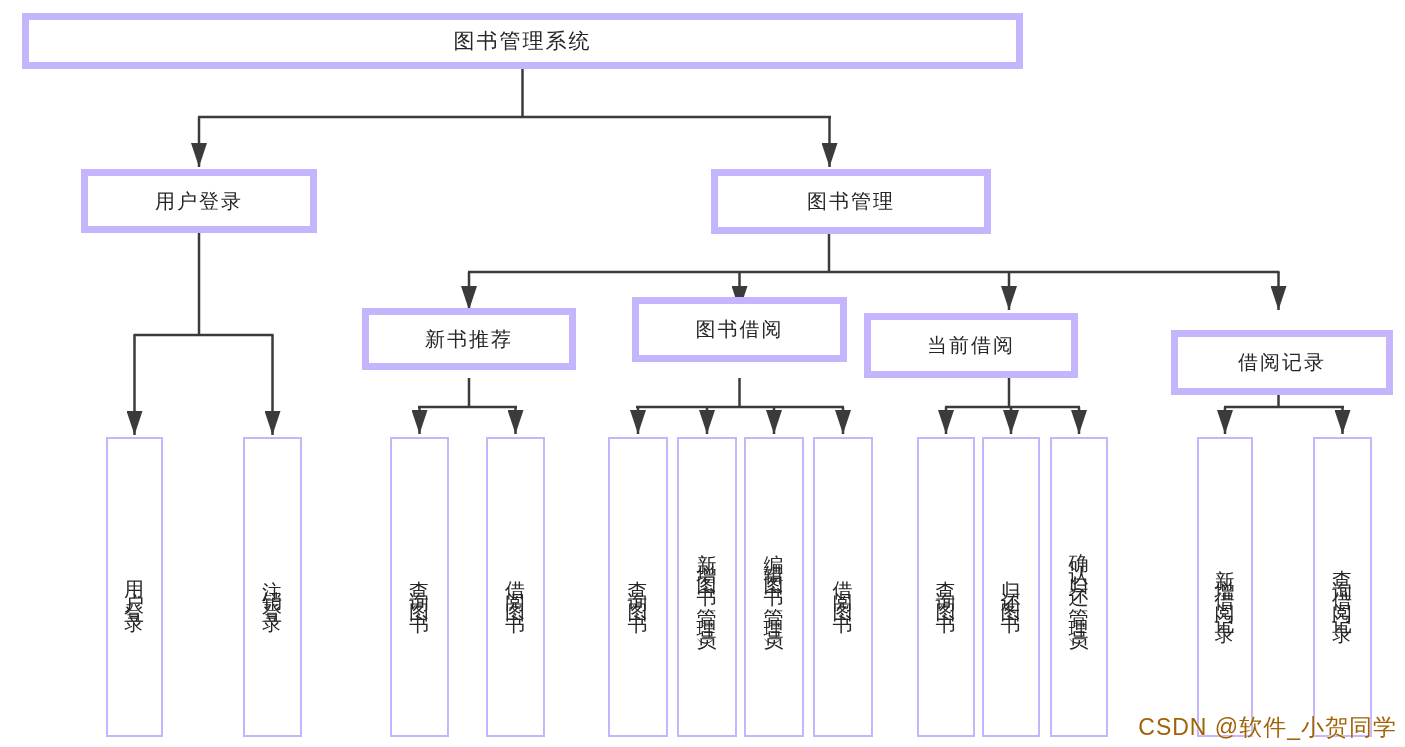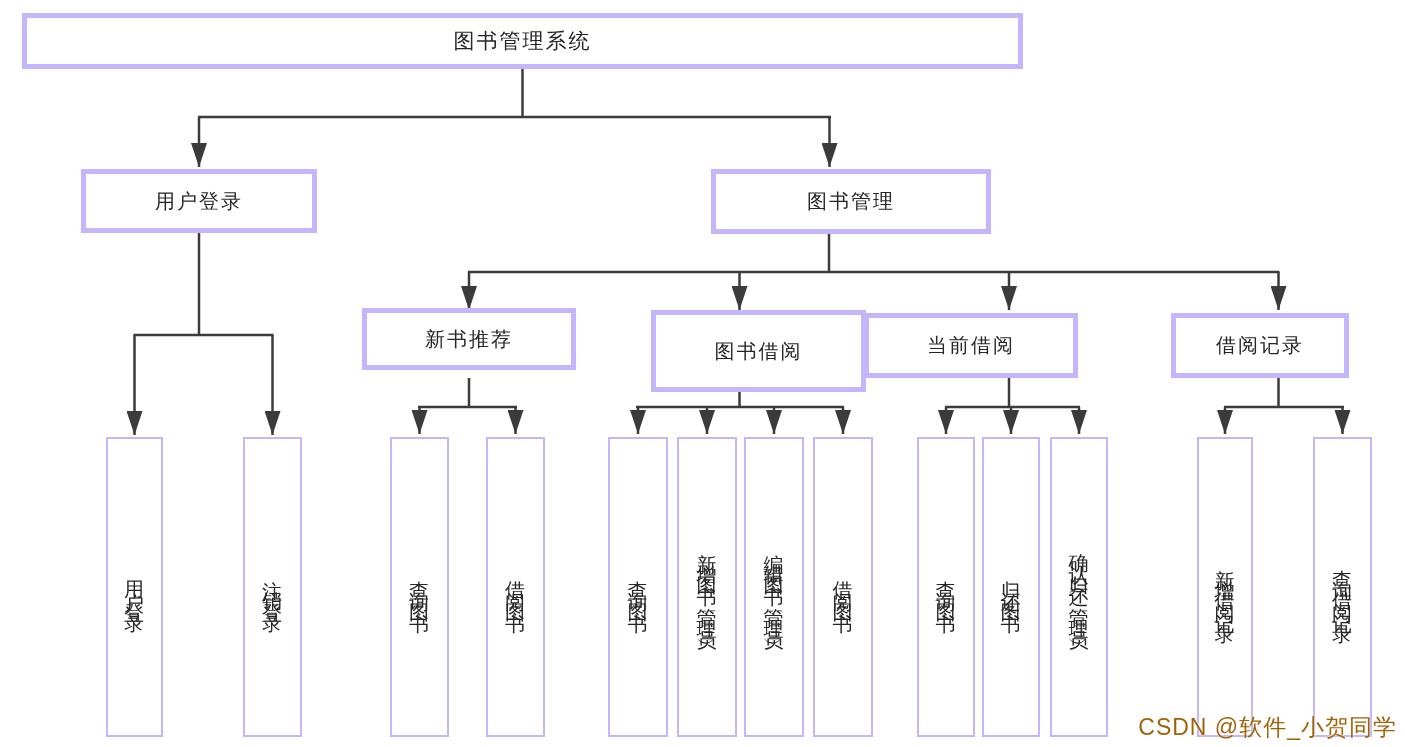--- a/index.html
+++ b/index.html
@@ -15,21 +15,21 @@
   .connectors {
     position: absolute;
     left: 0; top: 0;
     width: 1405px; height: 747px;
   }
   .connectors line { stroke: #3b3b3b; stroke-width: 2.5; }
   .box {
     position: absolute;
     box-sizing: border-box;
     background: #ffffff;
-    border: 5px solid #c4b5fd;
+    border: 7px solid #c4b5fd;
     display: flex;
     align-items: center;
     justify-content: center;
     font-size: 20px;
     letter-spacing: 2px;
     white-space: nowrap;
   }
   .box.title { font-size: 21px; }
   .leaf {
     border-width: 2.5px;
@@ -106,23 +106,23 @@
     <line x1="1225" y1="407" x2="1225" y2="434" marker-end="url(#ah)"></line>
     <line x1="1342.5" y1="407" x2="1342.5" y2="434" marker-end="url(#ah)"></line>
   </svg>
 
   <div class="box title" style="left:22px; top:13px; width:1001px; height:56px;">图书管理系统</div>
 
   <div class="box" style="left:81px; top:169px; width:236px; height:64px;">用户登录</div>
   <div class="box" style="left:711px; top:169px; width:280px; height:65px;">图书管理</div>
 
   <div class="box" style="left:362px; top:308px; width:214px; height:62px;">新书推荐</div>
-  <div class="box" style="left:632px; top:310px; width:215px; height:82px;margin-left:19px;">图书借阅</div>
+  <div class="box" style="left:632px; top:297px; width:215px; height:65px;">图书借阅</div>
   <div class="box" style="left:864px; top:313px; width:214px; height:65px;">当前借阅</div>
-  <div class="box" style="left:1171px; top:313px; width:178px; height:65px;">借阅记录</div>
+  <div class="box" style="left:1171px; top:330px; width:222px; height:65px;">借阅记录</div>
 
   <div class="box leaf" style="left:106px; width:57px;">
     <span class="vtext">用户登录</span>
   </div>
   <div class="box leaf" style="left:243px; width:59px;">
     <span class="vtext">注销登录</span>
   </div>
 
   <div class="box leaf" style="left:390px; width:59px;">
     <span class="vtext">查询图书</span>

